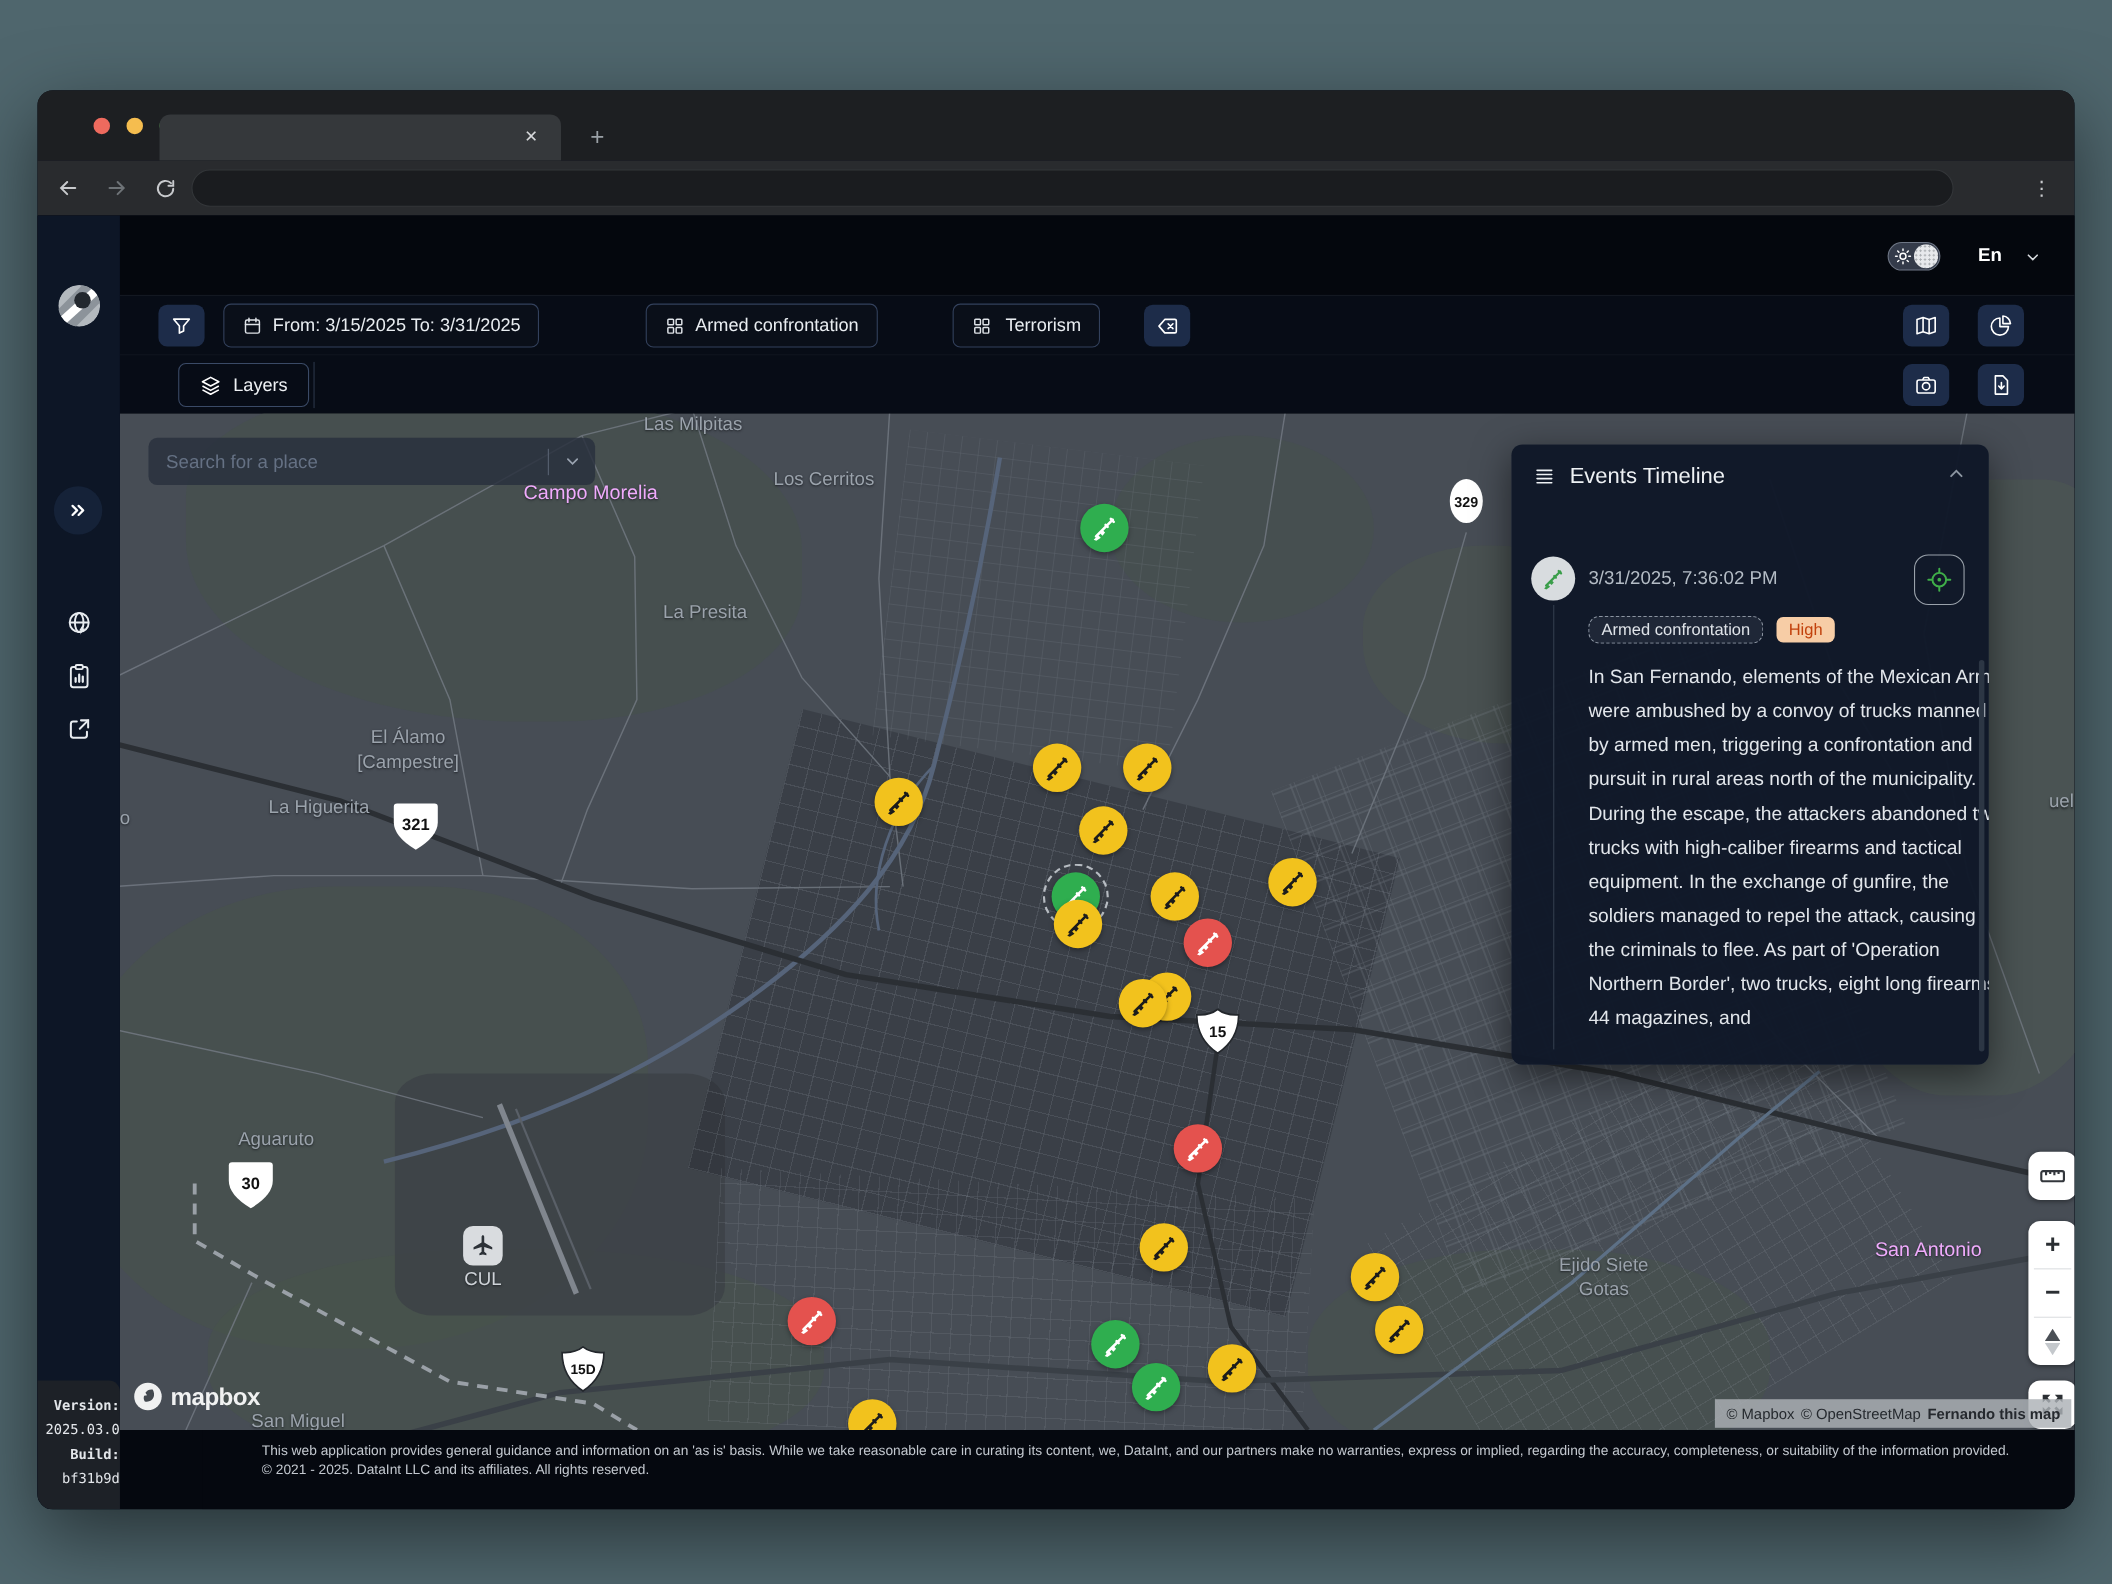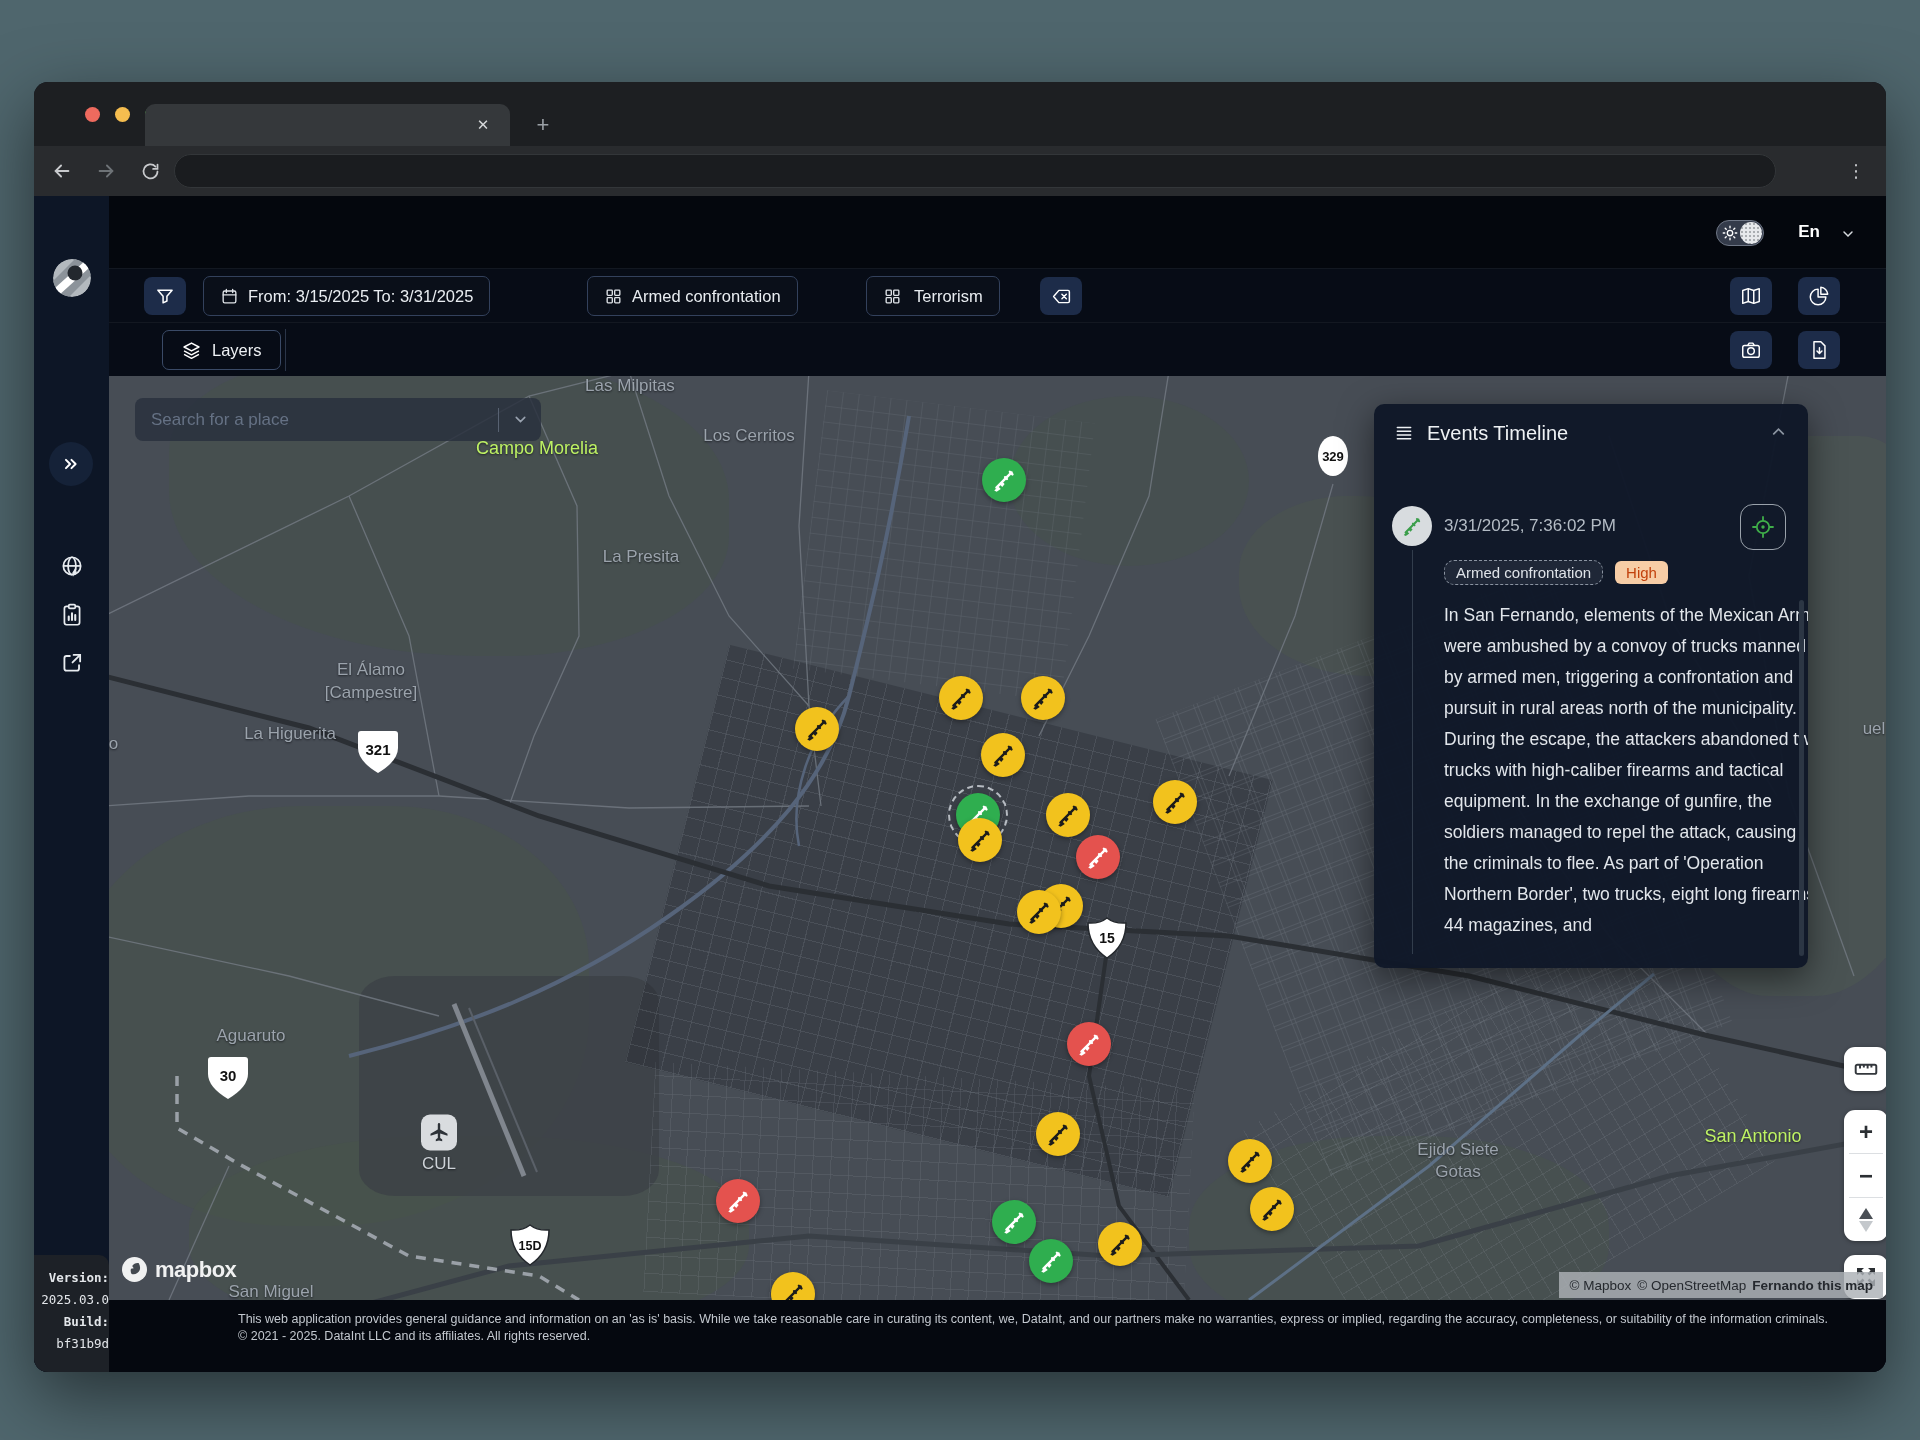--- a/index.html
+++ b/index.html
@@ -42,21 +42,21 @@
   .outbtn { position:absolute; left:53px; top:7px; height:40px; border:1px solid #3a4a66; border-radius:7px; display:flex; align-items:center; gap:10px; padding:0 18px; color:#eef1f4; font-size:16.5px; }
   .vdiv { position:absolute; left:176px; top:6px; width:1px; height:42px; background:#2a3548; }
 
   
   .map { position:absolute; left:0; top:180px; width:1777px; height:924px; background:#474d55; overflow:hidden; }
   .greens, .gridpatch, .blockpatch { position:absolute; }
   .gridpatch { background-image:repeating-linear-gradient(0deg, rgba(142,150,160,.55) 0 1px, transparent 1px 18px), repeating-linear-gradient(90deg, rgba(142,150,160,.55) 0 1px, transparent 1px 18px); opacity:.35; }
   .blockpatch { background:rgba(30,34,40,.30); }
   .map svg.roads { position:absolute; left:0; top:0; }
   .map-label { position:absolute; transform:translate(-50%,-50%); color:#9ba3ac; font-size:17px; white-space:nowrap; text-shadow:0 1px 2px rgba(20,23,27,.8); }
-  .map-label.big { font-size:18px; color:#bef264; }
+  .map-label.big { font-size:18px; color:#f0abfc; }
   .shield { position:absolute; transform:translate(-50%,-50%); }
   .shield text { font-family:"Liberation Sans", sans-serif; }
   .marker { position:absolute; width:44px; height:44px; border-radius:50%; transform:translate(-50%,-50%); display:flex; align-items:center; justify-content:center; box-shadow:0 2px 5px rgba(0,0,0,.35); }
   .marker-ring { position:absolute; width:60px; height:60px; border-radius:50%; border:2px dashed #ccd1d7; transform:translate(-50%,-50%); opacity:.85; }
   .airport { position:absolute; transform:translate(-50%,-50%); text-align:center; }
   .airport .pad { width:36px; height:36px; margin:0 auto; background:#d9dcdf; border-radius:9px; display:flex; align-items:center; justify-content:center; }
   .airport .code { margin-top:3px; color:#ced3d8; font-size:17px; text-shadow:0 1px 2px rgba(20,23,27,.8); }
 
   .searchbox { position:absolute; left:26px; top:22px; width:406px; height:43px; background:rgba(40,48,61,.82); border-radius:8px; display:flex; align-items:center; }
   .searchbox input { flex:1; background:transparent; border:none; outline:none; color:#c7cdd5; font-size:17px; padding:0 16px; font-family:"Liberation Sans", sans-serif; }
@@ -697,19 +697,19 @@
           <span class="word">mapbox</span>
         </div>
         <div class="attrib">
           <span>© Mapbox</span>
           <span>© OpenStreetMap</span>
           <b>Fernando this map</b>
         </div>
       </div>
 
       <div class="footer">
-        <div>This web application provides general guidance and information on an 'as is' basis. While we take reasonable care in curating its content, we, DataInt, and our partners make no warranties, express or implied, regarding the accuracy, completeness, or suitability of the information criminals.</div>
+        <div>This web application provides general guidance and information on an 'as is' basis. While we take reasonable care in curating its content, we, DataInt, and our partners make no warranties, express or implied, regarding the accuracy, completeness, or suitability of the information provided.</div>
         <div>© 2021 - 2025. DataInt LLC and its affiliates. All rights reserved.</div>
       </div>
 
     </div>
   </div>
 </div>
 
 </body></html>

